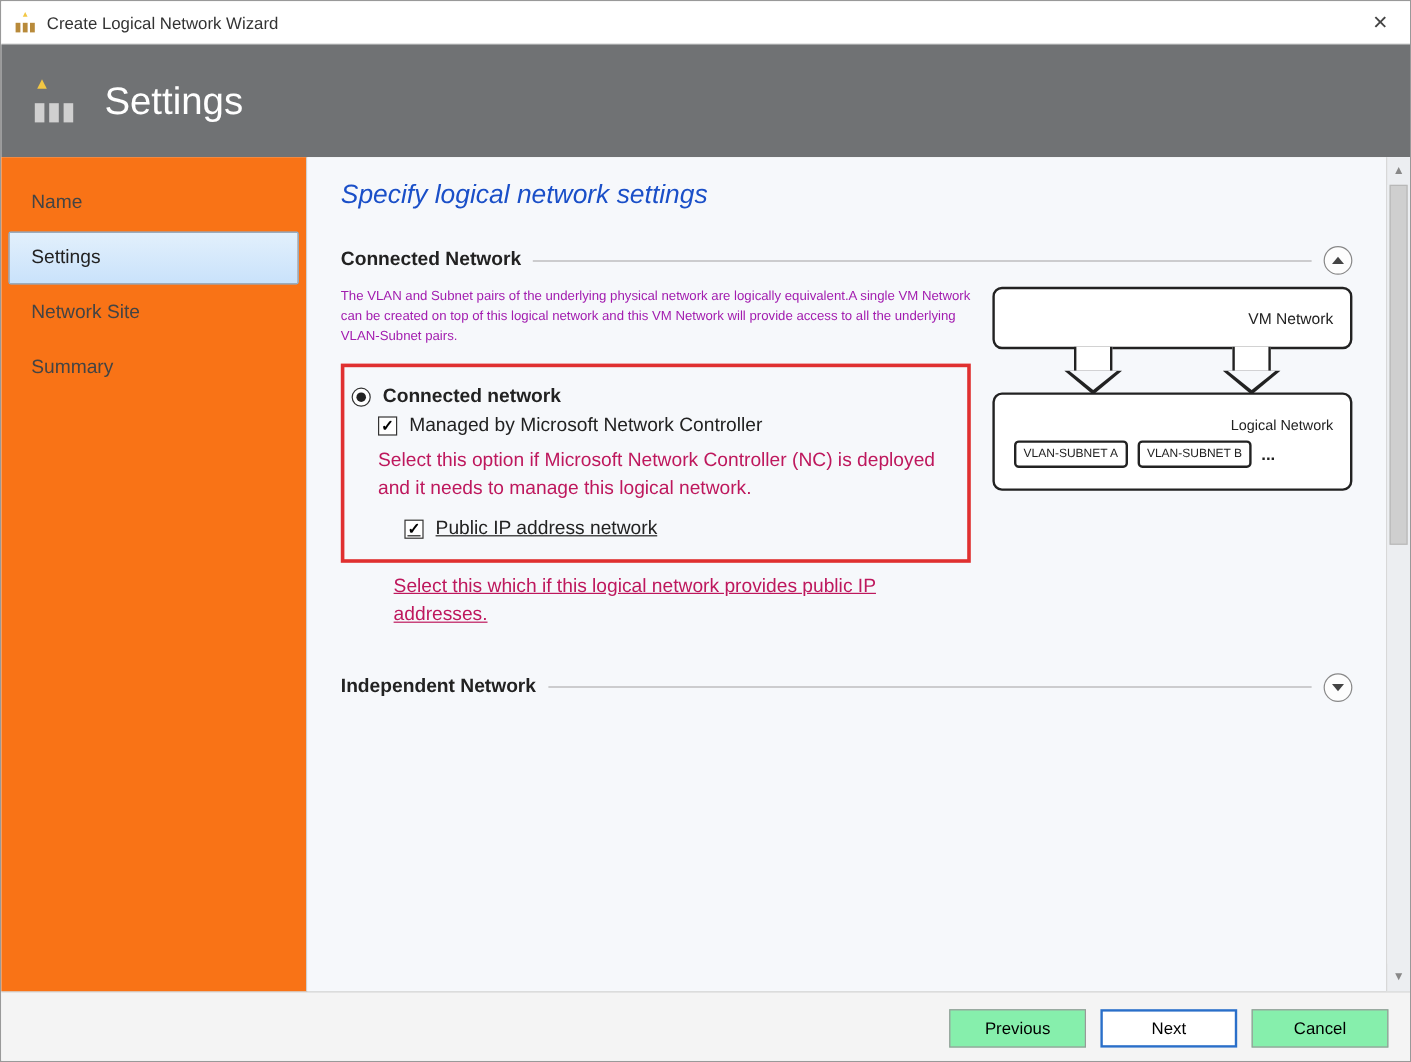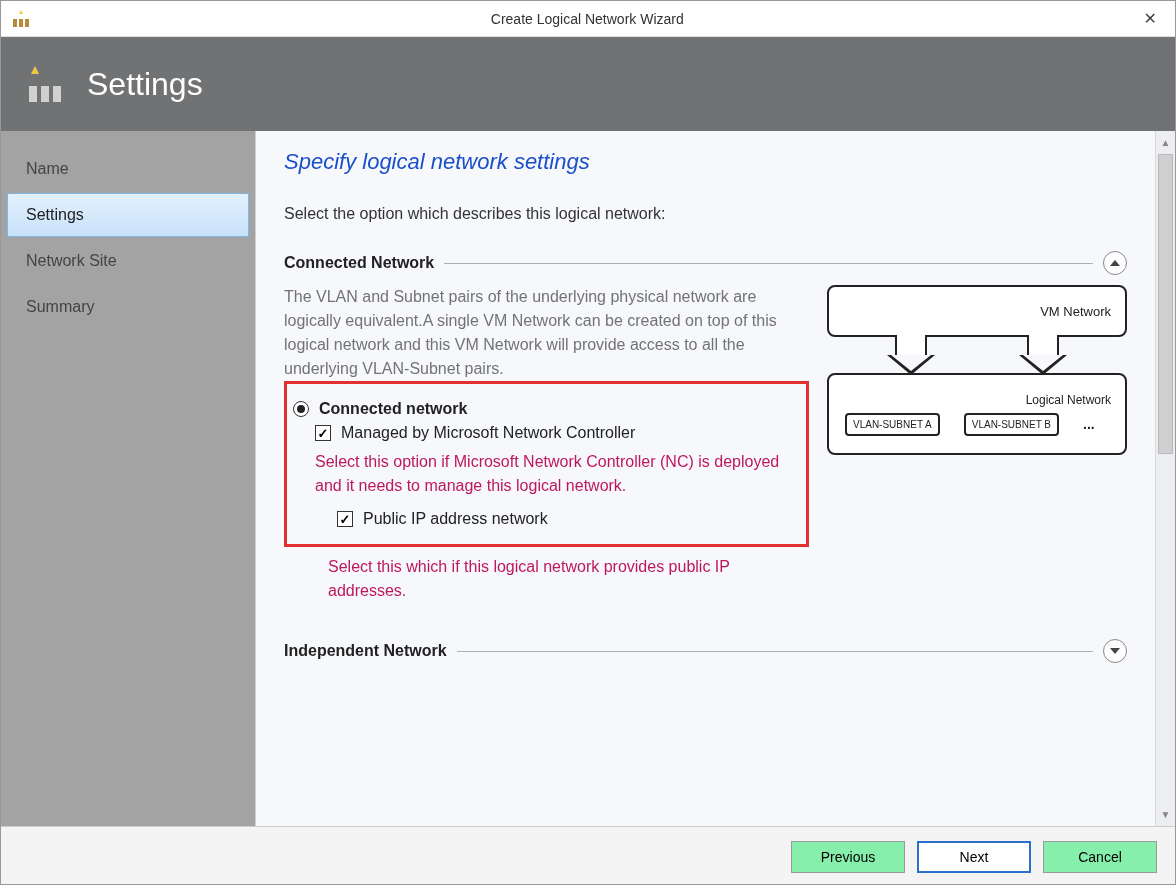--- a/index.html
+++ b/index.html
@@ -16,21 +16,20 @@
   }
 
   
   .titlebar {
     display: flex;
     align-items: center;
     height: 36px;
     padding: 0 10px;
     background: #fff;
     border-bottom: 1px solid #e0e0e0;
-    text-align: center;
   }
   .titlebar-icon {
     width: 20px;
     height: 20px;
     margin-right: 8px;
     position: relative;
   }
   .title-text {
     flex: 1;
     font-size: 14px;
@@ -65,21 +64,21 @@
 
   
   .main {
     display: flex;
     height: calc(885px - 36px - 94px - 60px);
   }
 
   .sidebar {
     width: 255px;
     padding: 14px 0;
-    background: #a3a3a3;
+    background: #f97316;
     border-right: 1px solid #d0d0d0;
   }
   .sidebar-item {
     padding: 12px 18px;
     font-size: 16px;
     color: #444;
     cursor: pointer;
     border: 1px solid transparent;
     margin: 2px 6px;
   }
@@ -184,23 +183,24 @@
   .chevron.down { border-top: 6px solid #444; }
 
   .section-body {
     display: flex;
     gap: 18px;
   }
   .section-text-col {
     flex: 1;
   }
   .section-desc {
-    font-size: 16px;
-    color: #737373;
+    font-size: 11px;
+    color: #a21caf;
     line-height: 1.5;
+    margin-bottom: 14px;
   }
 
   .highlight-box {
     border: 3px solid #e03030;
     padding: 10px 6px 10px 6px;
     margin-bottom: 6px;
   }
 
   .radio-row, .check-row {
     display: flex;
@@ -241,21 +241,21 @@
     font-size: 13px;
     font-weight: bold;
     color: #000;
     line-height: 1;
   }
   .opt-label {
     font-size: 16px;
   }
   .opt-label.bold { font-weight: 600; }
   .indent-1 { padding-left: 22px; }
-  .indent-2 { padding-left: 44px; }
+  .indent-2 { padding-left: 44px; text-decoration: underline; }
   .helper {
     font-size: 16px;
     color: #be185d;
     line-height: 1.5;
     margin: 8px 0 12px 0;
   }
 
   
   .diagram {
     width: 300px;
@@ -320,21 +320,21 @@
     position: relative;
     margin-top: -4px;
   }
   .diag-bottom-label {
     font-size: 12px;
     padding-right: 4px;
     margin-bottom: 6px;
   }
   .diag-subnets {
     display: flex;
-    gap: 24px;
+    gap: 8px;
     align-items: center;
     padding: 0 6px;
   }
   .diag-sub {
     border: 2px solid #222;
     border-radius: 4px;
     padding: 4px 6px;
     font-size: 10px;
     background: #fff;
   }
@@ -407,21 +407,20 @@
     <div class="sidebar-item">
       <span>Summary</span>
     </div>
   </div>
 
   <div class="content-wrap">
     <div class="content">
 
       <h2 class="page-heading">Specify logical network settings</h2>
 
-      <div class="instruction">Select the option which describes this logical network:</div>
 
       <div class="section">
         <div class="section-header">
           <span class="section-label">Connected Network</span>
           <span class="section-line"></span>
           <span class="section-toggle">
             <span class="chevron up"></span>
           </span>
         </div>
 

